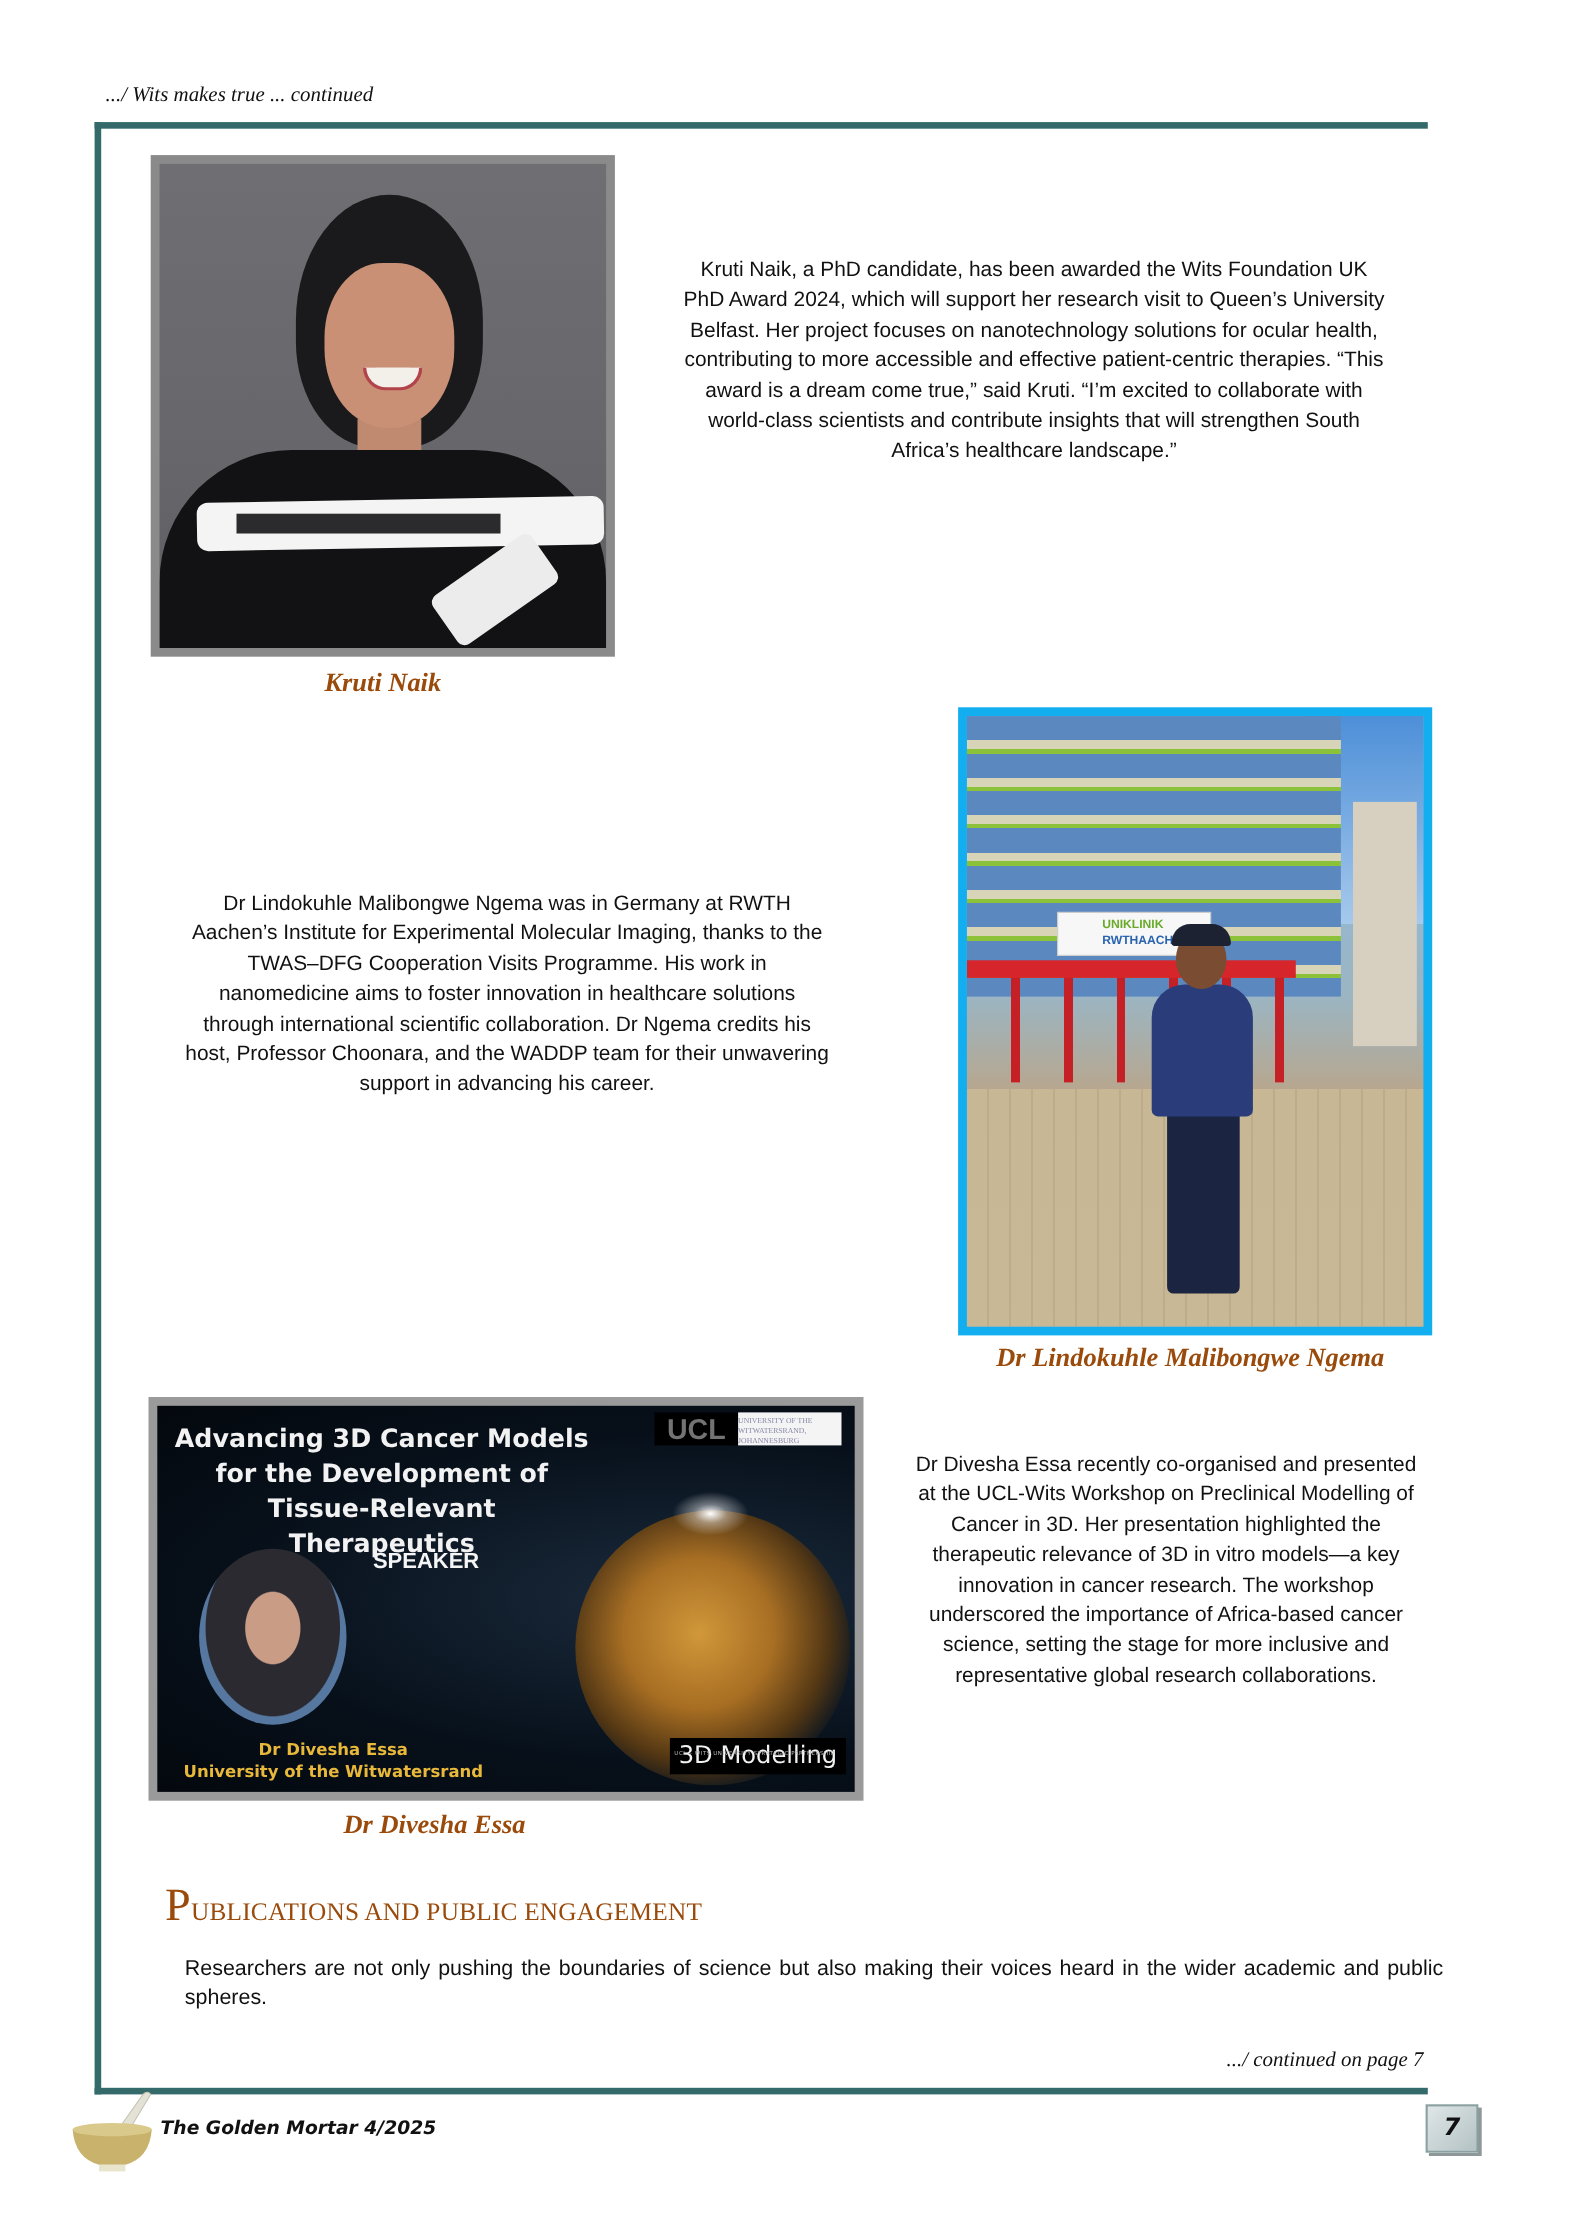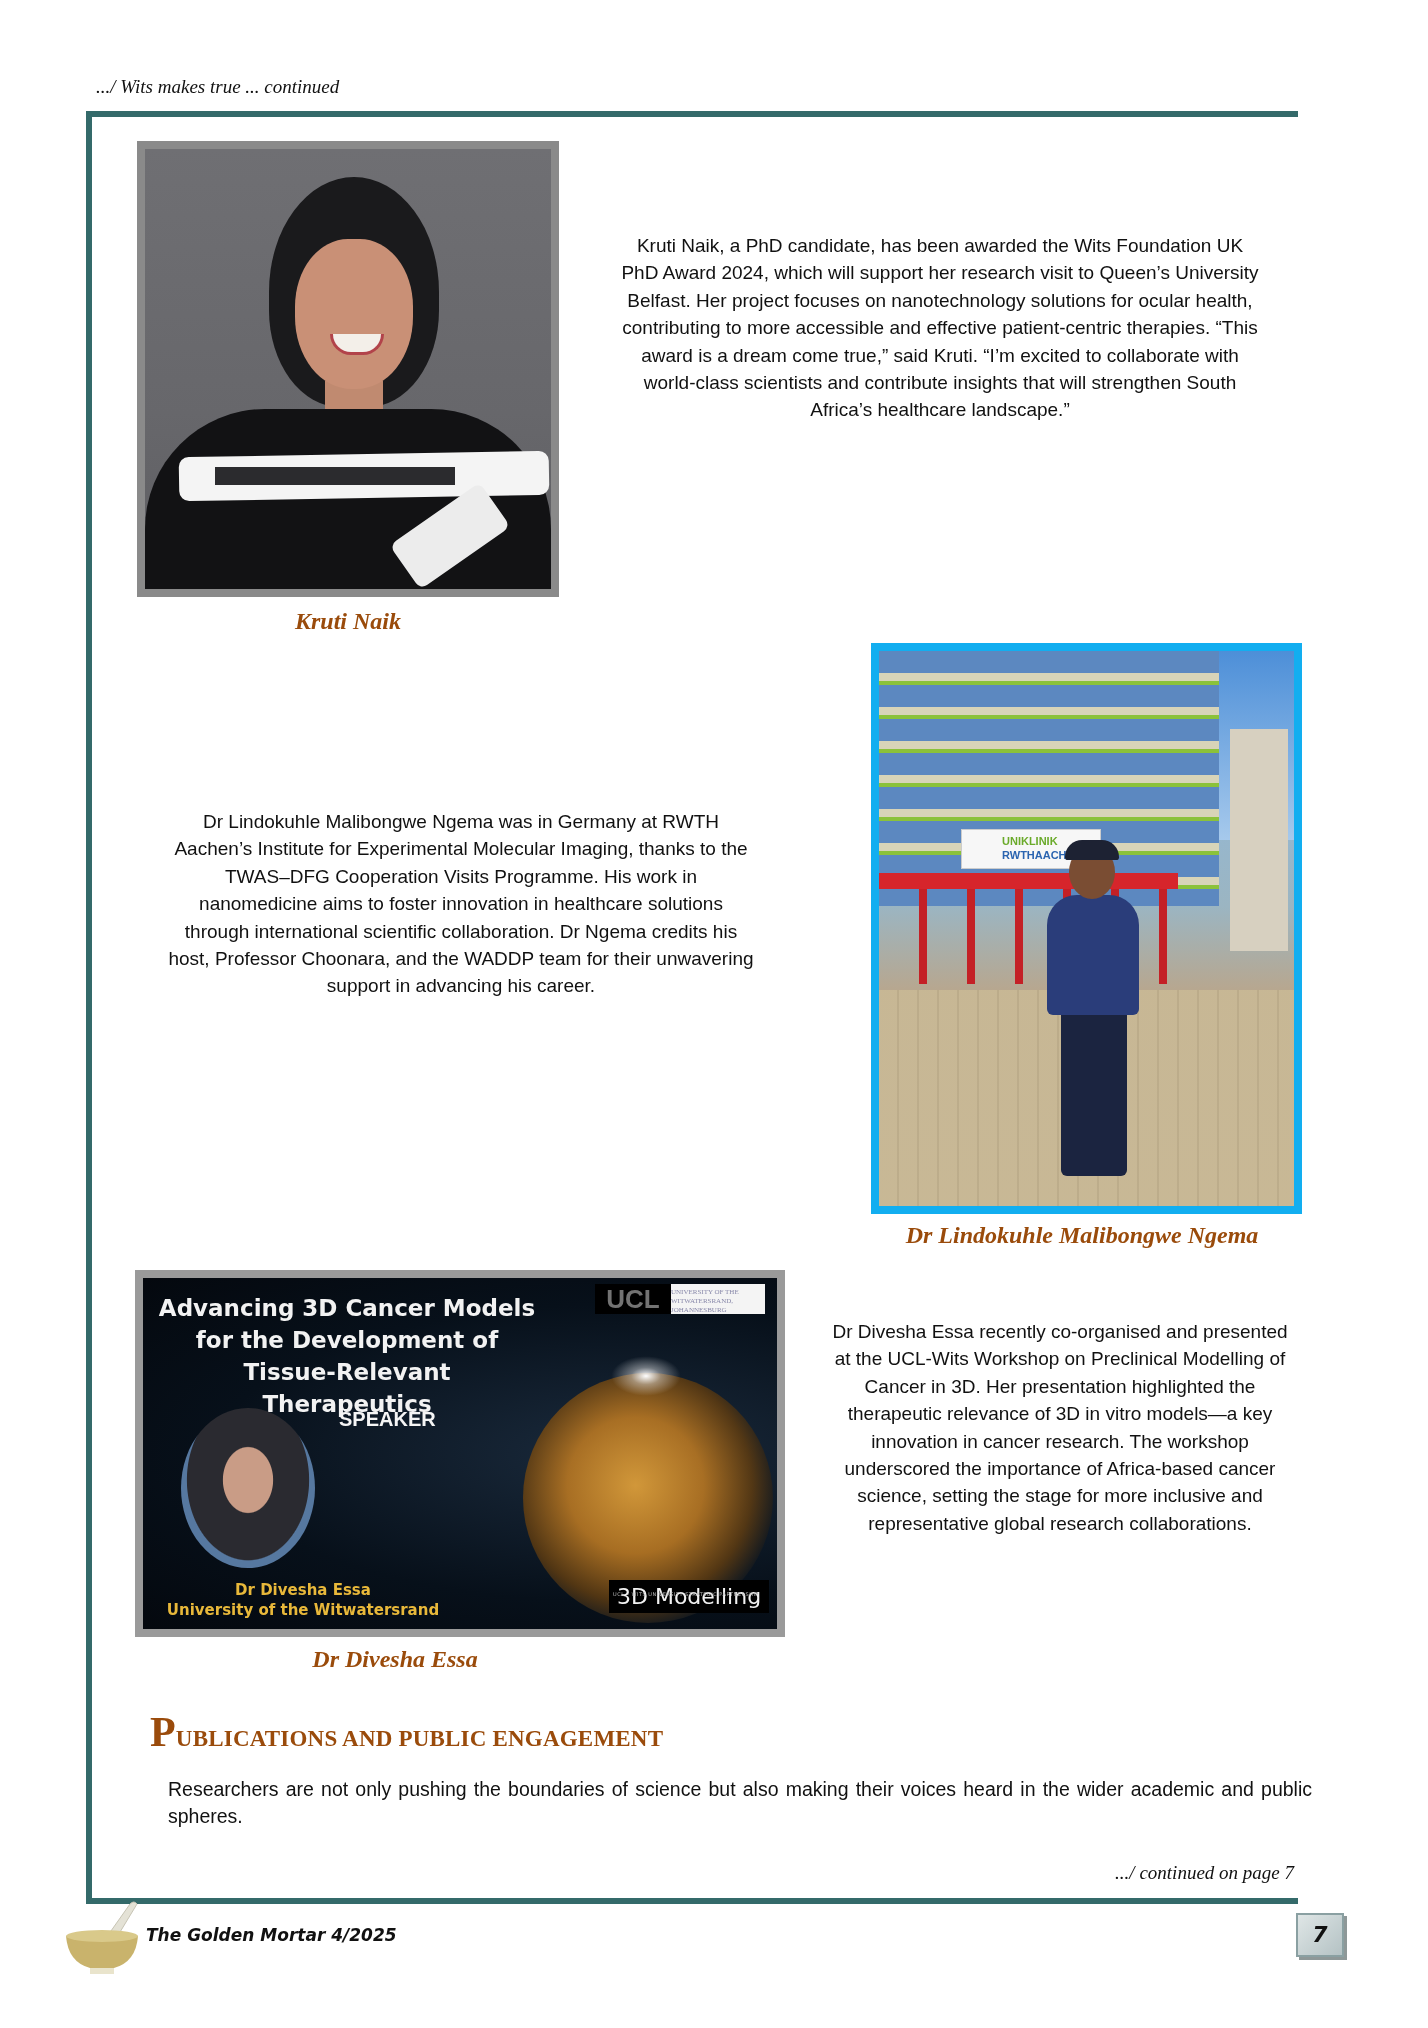--- a/index.html
+++ b/index.html
@@ -50,21 +50,21 @@
   .essa-name { position:absolute; left:20px; top:302px; width:280px; text-align:center; color:#e8b83a; font:bold 15px/20px "DejaVu Sans", sans-serif; }
   .essa-3d { position:absolute; left:466px; top:302px; width:160px; height:33px; background:#000; color:#f2f2f2; font:22px/34px "DejaVu Sans", sans-serif; padding-left:8px; box-sizing:border-box; }
   .essa-3d small { position:absolute; left:4px; bottom:2px; font-size:5px; color:#bbb; letter-spacing:.5px; }
 
   
   .caption { position:absolute; font-family:"Liberation Serif", serif; font-style:italic; font-weight:bold; font-size:24px; color:#9a4b0b; text-align:center; }
 
   
   .blurb { position:absolute; text-align:center; font-family:"Liberation Sans", sans-serif; font-size:19px; line-height:27.4px; color:#111; }
 
-  .section-heading { position:absolute; left:150px; top:1708px; font-family:"Liberation Serif", serif; font-weight:bold; color:#9a4b0b; font-size:23px; letter-spacing:.2px; }
+  .section-heading { position:absolute; left:150px; top:1708px; font-family:"Liberation Serif", serif; font-weight:normal; color:#9a4b0b; font-size:23px; letter-spacing:.2px; }
   .section-heading .cap { font-size:42px; }
   .section-body { position:absolute; left:168px; top:1776px; width:1144px; font-family:"Liberation Sans", sans-serif; font-size:19.5px; line-height:27px; text-align:justify; color:#111; }
 
   .continued { position:absolute; right:134px; top:1862px; font-family:"Liberation Serif", serif; font-style:italic; font-size:19px; color:#111; }
 
   .footer-title { position:absolute; left:146px; top:1925px; font-family:"DejaVu Sans", sans-serif; font-style:italic; font-weight:bold; font-size:17px; color:#111; }
   .mortar { position:absolute; left:62px; top:1896px; width:80px; height:84px; }
   .page-box { position:absolute; left:1296px; top:1913px; width:44px; height:40px; background:linear-gradient(135deg,#dfe6e6,#b4c2c4); border:2px solid #8aa0a2; box-shadow:3px 3px 0 #8e9898; font:bold italic 22px/40px "DejaVu Sans", sans-serif; text-align:center; color:#111; }
 </style>
 </head>

